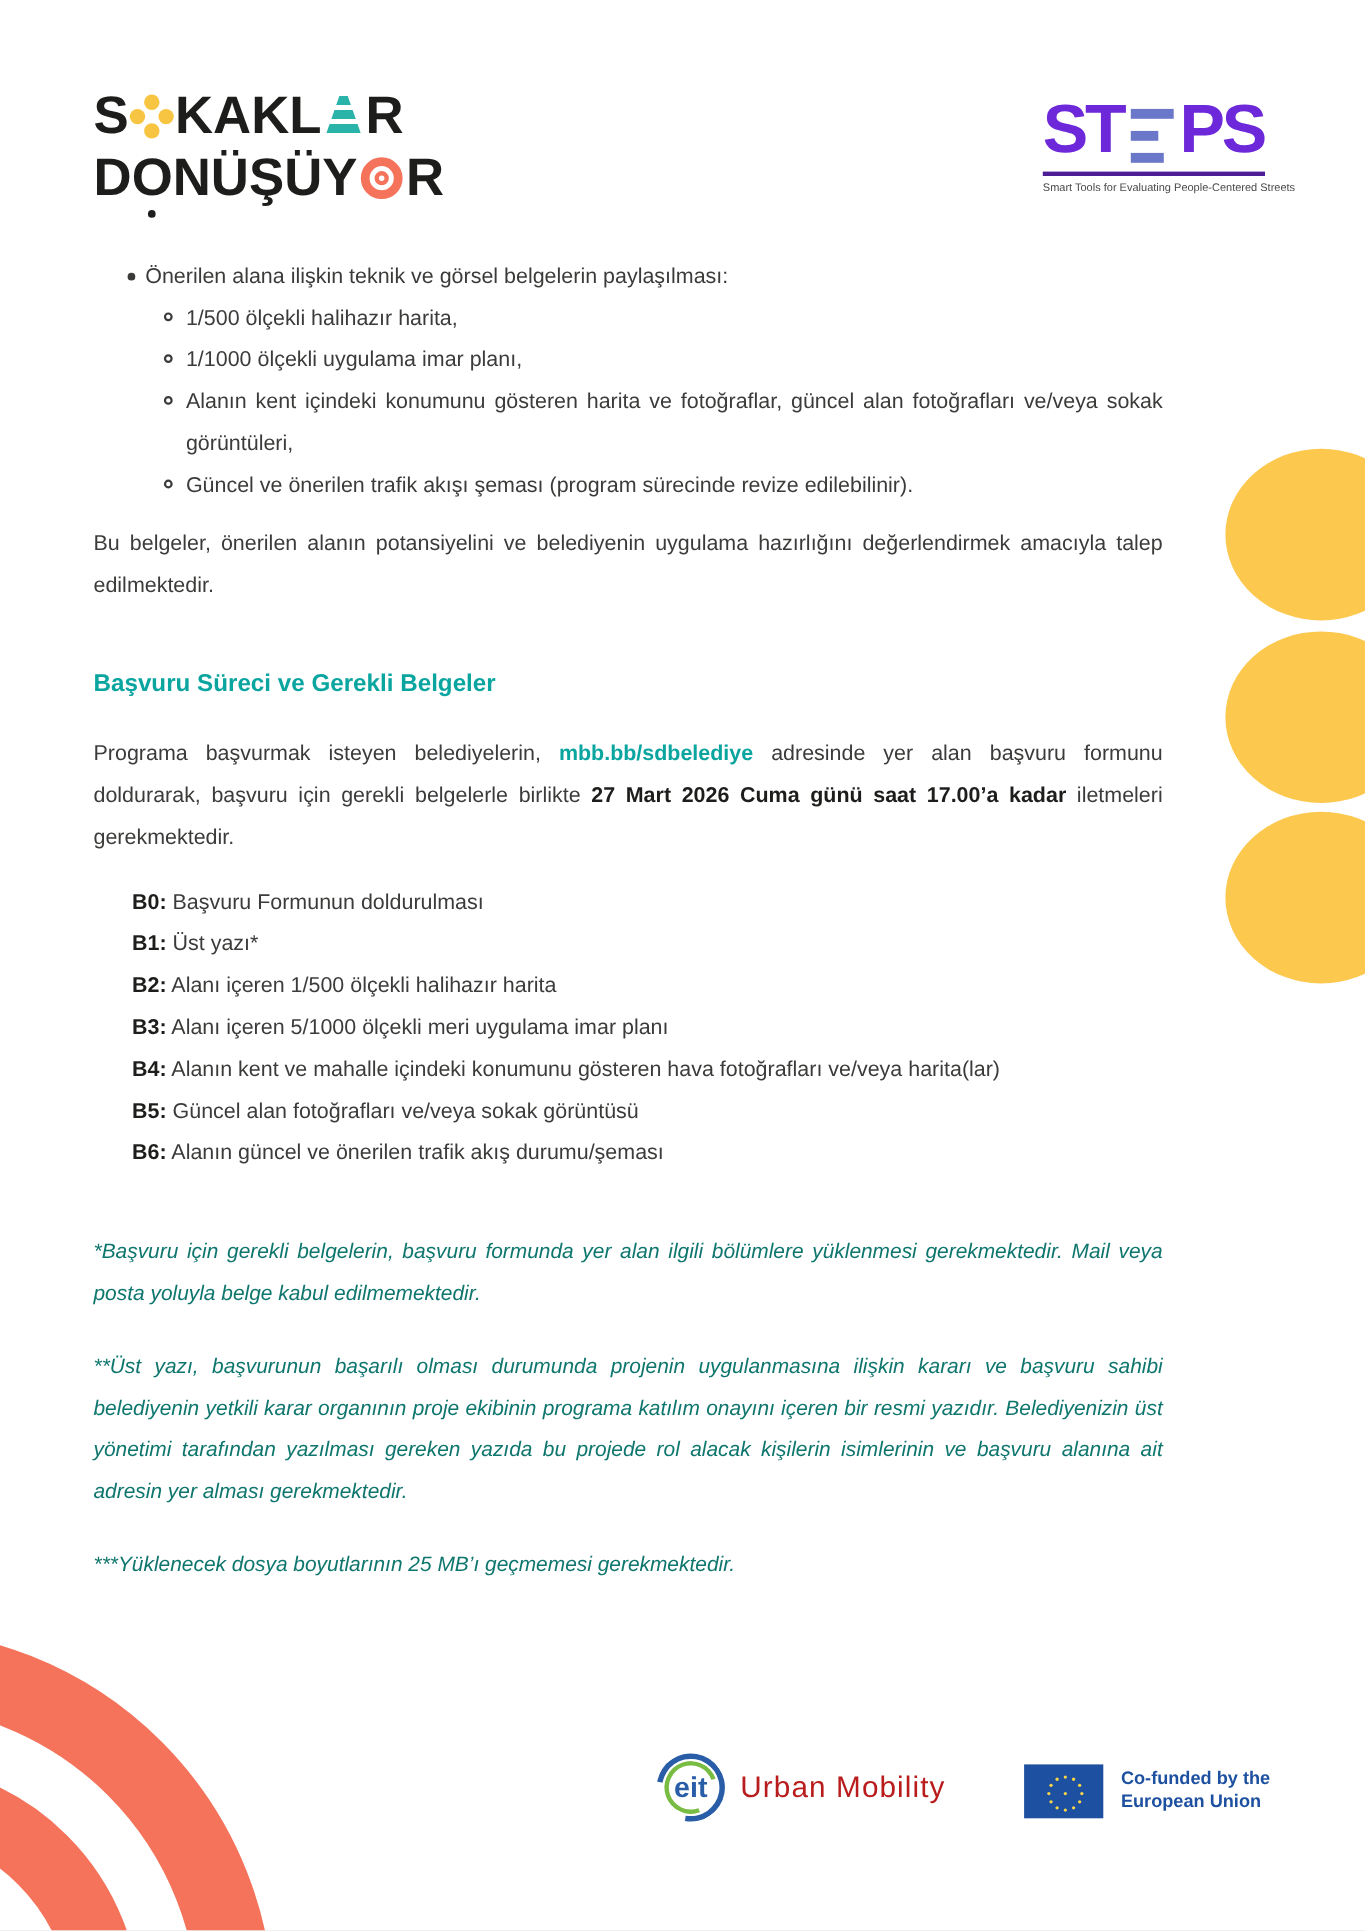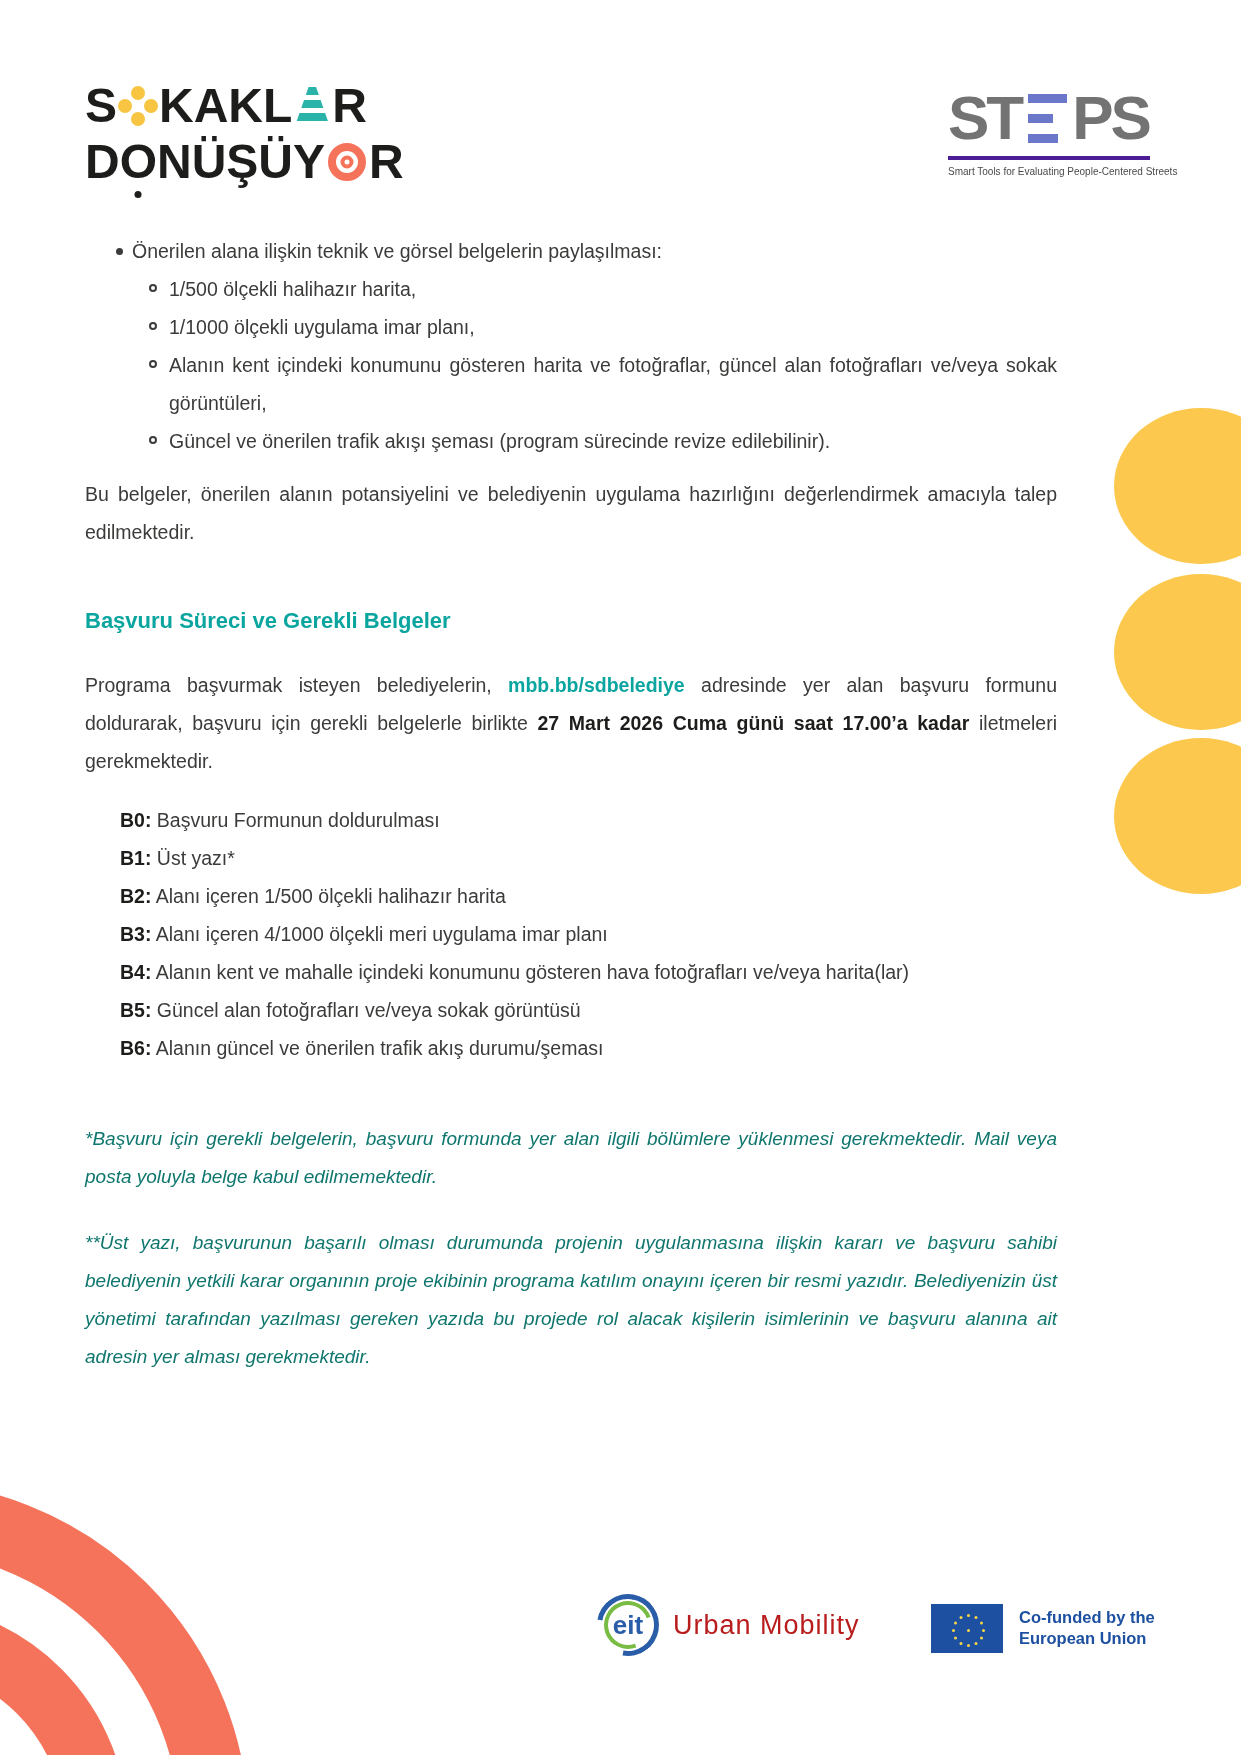--- a/index.html
+++ b/index.html
@@ -22,21 +22,21 @@
     clip-path:polygon(39% 0,61% 0,100% 100%,0 100%);}
   .target-icon{position:relative;display:inline-block;width:38px;height:38px;margin:0 3px;
     border:8px solid #f4735a;border-radius:50%;box-sizing:border-box;}
   .target-icon::after{content:"";position:absolute;left:50%;top:50%;transform:translate(-50%,-50%);
     width:13px;height:13px;border:4px solid #f4735a;border-radius:50%;box-sizing:border-box;}
   .o-underdot{position:relative;display:inline-block;}
   .o-underdot::after{content:"";position:absolute;left:50%;transform:translateX(-50%);bottom:-9px;
     width:7px;height:7px;border-radius:50%;background:#1d1d1b;}
   
   .logo-steps{position:absolute;left:948px;top:88px;width:202px;}
-  .steps-word{display:flex;align-items:center;color:#737373;font-weight:bold;font-size:62px;letter-spacing:-3px;line-height:60px;}
+  .steps-word{display:flex;align-items:flex-end;color:#6d28d9;font-weight:bold;font-size:62px;letter-spacing:-3px;line-height:60px;}
   .steps-ebars{display:flex;flex-direction:column;justify-content:center;gap:11px;margin:0 5px 0 7px;}
   .steps-ebars i{display:block;height:9px;background:#6b78ca;}
   .steps-ebars i:nth-child(1){width:39px;}
   .steps-ebars i:nth-child(2){width:25px;}
   .steps-ebars i:nth-child(3){width:30px;}
   .steps-tagline{margin-top:8px;border-top:4px solid #4c1d95;padding-top:6px;
     font-size:10px;color:#4a4a4a;letter-spacing:0;white-space:nowrap;}
   
   .content{position:absolute;left:85px;top:232px;width:972px;font-size:19.5px;line-height:38px;}
   ul{margin:0;padding:0;list-style:none;}
@@ -144,28 +144,29 @@
     <p class="para">Bu belgeler, önerilen alanın potansiyelini ve belediyenin uygulama hazırlığını değerlendirmek amacıyla talep edilmektedir.</p>
 
     <h2 class="section-heading">Başvuru Süreci ve Gerekli Belgeler</h2>
 
     <p class="para2"><span>Programa başvurmak isteyen belediyelerin, </span><a href="#" class="link-teal">mbb.bb/sdbelediye</a><span> adresinde yer alan başvuru formunu doldurarak, başvuru için gerekli belgelerle birlikte </span><span class="bold-black">27 Mart 2026 Cuma günü saat 17.00’a kadar</span><span> iletmeleri gerekmektedir.</span></p>
 
     <ul class="b-list">
       <li><span class="code">B0:</span><span> Başvuru Formunun doldurulması</span></li>
       <li><span class="code">B1:</span><span> Üst yazı*</span></li>
       <li><span class="code">B2:</span><span> Alanı içeren 1/500 ölçekli halihazır harita</span></li>
-      <li><span class="code">B3:</span><span> Alanı içeren 4/1000 ölçekli meri uygulama imar planı</span></li>
+      <li><span class="code">B3:</span><span> Alanı içeren 5/1000 ölçekli meri uygulama imar planı</span></li>
       <li><span class="code">B4:</span><span> Alanın kent ve mahalle içindeki konumunu gösteren hava fotoğrafları ve/veya harita(lar)</span></li>
       <li><span class="code">B5:</span><span> Güncel alan fotoğrafları ve/veya sokak görüntüsü</span></li>
       <li><span class="code">B6:</span><span> Alanın güncel ve önerilen trafik akış durumu/şeması</span></li>
     </ul>
 
     <p class="para footnote footnote1">*Başvuru için gerekli belgelerin, başvuru formunda yer alan ilgili bölümlere yüklenmesi gerekmektedir. Mail veya posta yoluyla belge kabul edilmemektedir.</p>
     <p class="para footnote footnote2">**Üst yazı, başvurunun başarılı olması durumunda projenin uygulanmasına ilişkin kararı ve başvuru sahibi belediyenin yetkili karar organının proje ekibinin programa katılım onayını içeren bir resmi yazıdır. Belediyenizin üst yönetimi tarafından yazılması gereken yazıda bu projede rol alacak kişilerin isimlerinin ve başvuru alanına ait adresin yer alması gerekmektedir.</p>
+    <p class="para footnote footnote3">***Yüklenecek dosya boyutlarının 25 MB’ı geçmemesi gerekmektedir.</p>
   </div>
 
   <div class="eit-logo">
     <div class="eit-circle">
       <span class="ring-blue"></span>
       <span class="ring-green"></span>
       <span class="eit-text">eit</span>
     </div>
     <span class="eit-label">Urban Mobility</span>
   </div>

